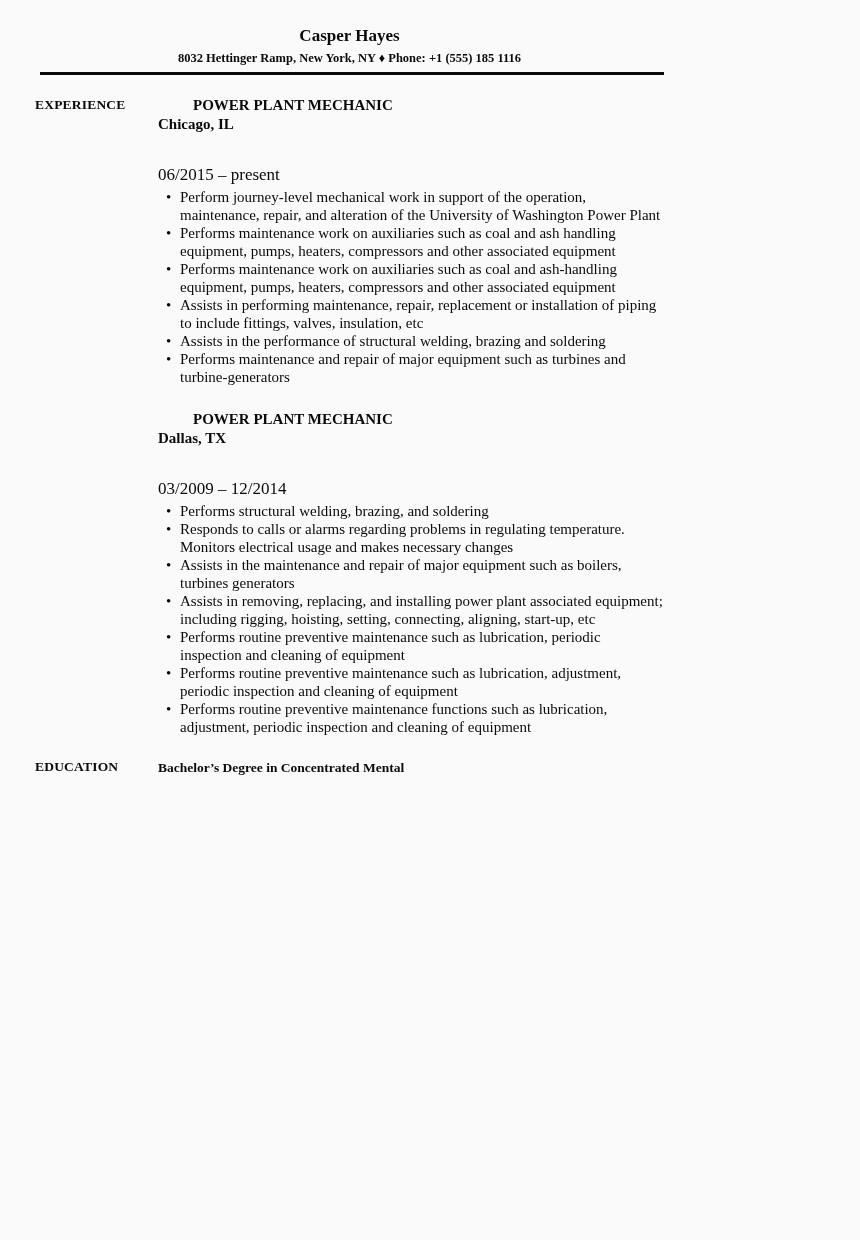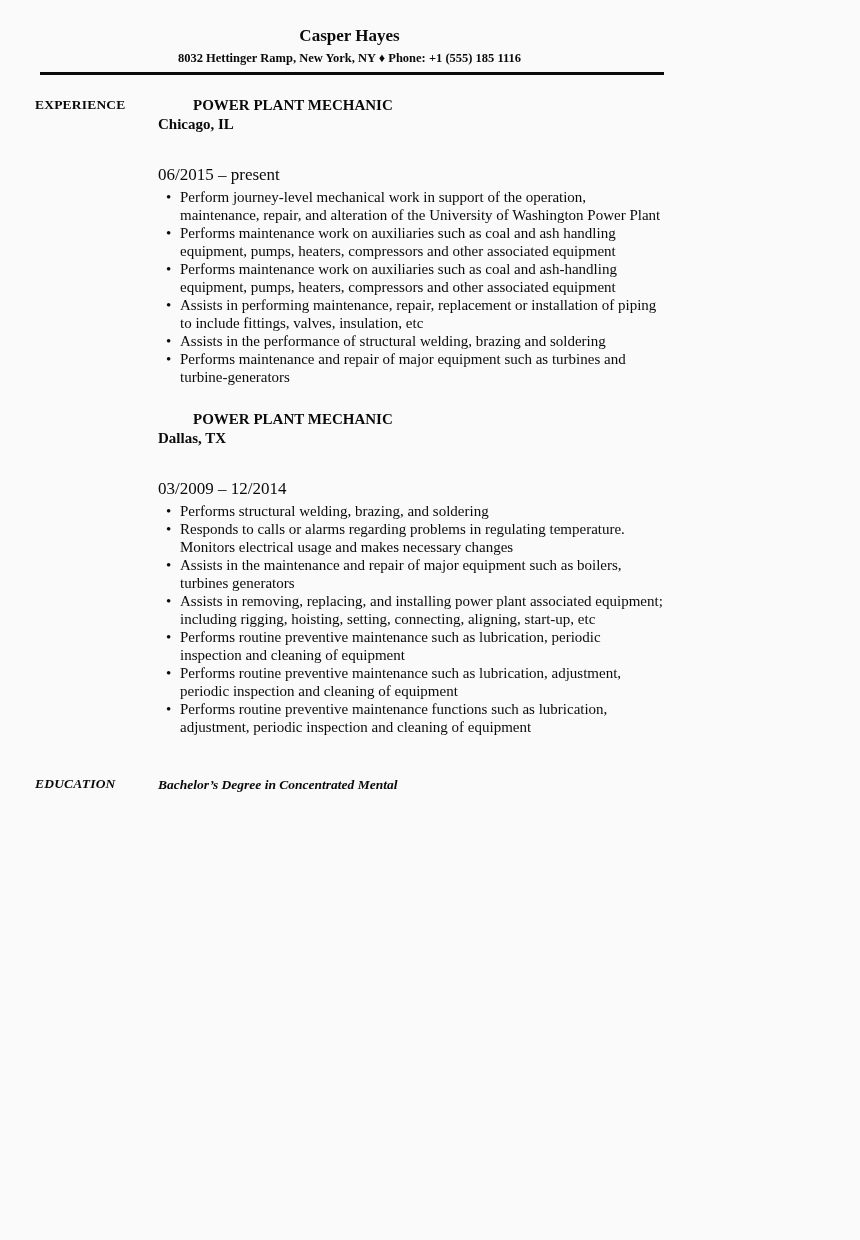--- a/index.html
+++ b/index.html
@@ -32,21 +32,21 @@
     border: none;
     border-top: 3px solid #0a0a0a;
     margin: 6px 0 0 5px;
   }
   
   .section {
     display: flex;
     align-items: flex-start;
   }
   .section.experience { margin-top: 21px; }
-  .section.education { margin-top: 39px; font-style: italic; }
+  .section.education { margin-top: 22px; }
   .section-label {
     width: 123px;
     flex: 0 0 123px;
     font-size: 13.5px;
     font-weight: bold;
     letter-spacing: 0.2px;
     padding-top: 1px;
   }
   .section-content { flex: 1 1 auto; max-width: 654px; }
   

